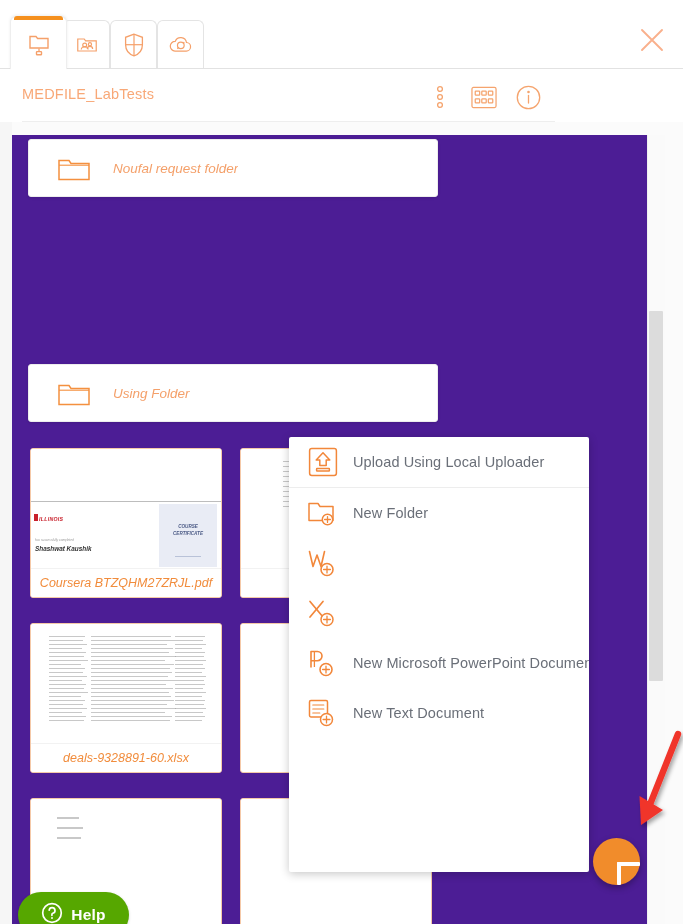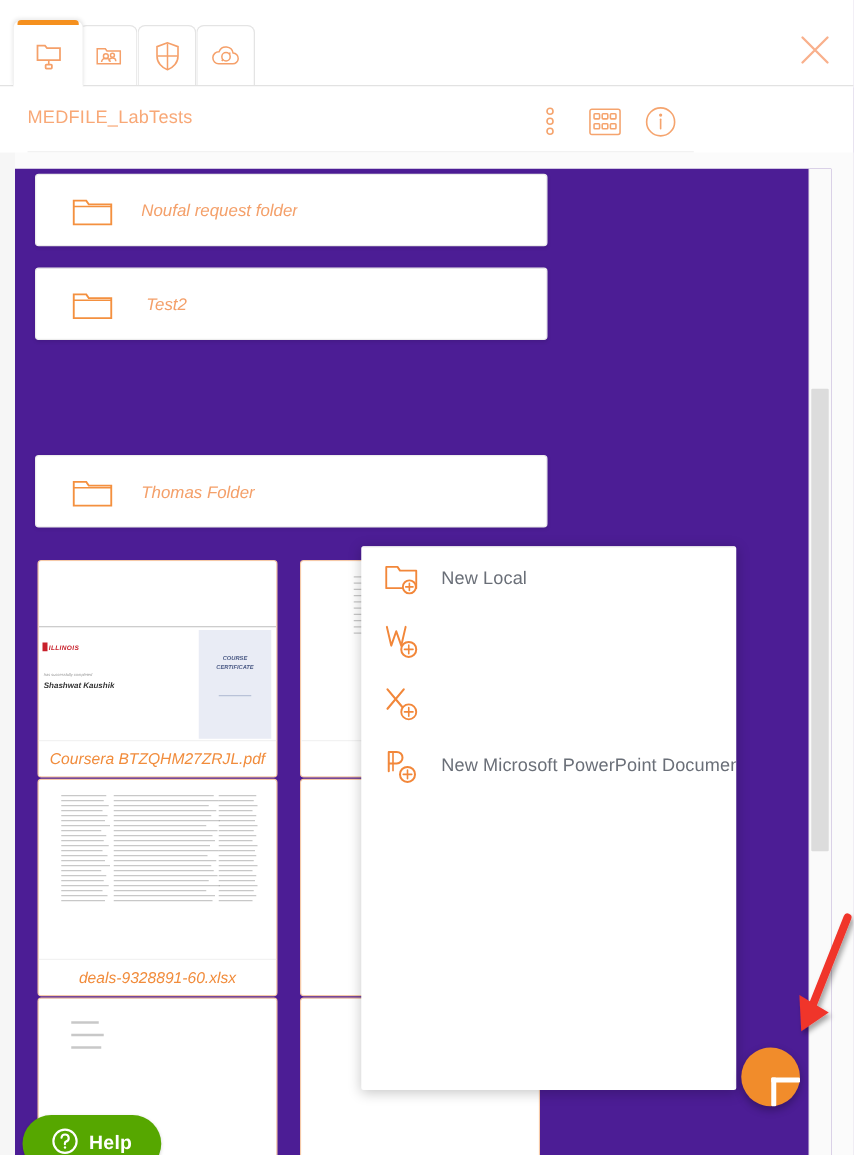--- a/index.html
+++ b/index.html
@@ -96,21 +96,21 @@
   .folder-card .fname{
     margin-left:20px;font-size:13.5px;color:#f4a06a;white-space:nowrap;overflow:hidden;
   }
 
   
   .file-card{
     position:absolute;width:192px;height:110px;
     background:#ffffff;border:1px solid #f5c9a8;border-radius:3px;
     box-sizing:border-box;overflow:hidden;cursor:pointer;
   }
-  .file-card.tall{height:174px;}
+  .file-card.tall{height:150px;}
   .file-card .thumb{
     position:absolute;left:0;right:0;top:0;bottom:28px;
     background:#ffffff;overflow:hidden;
   }
   .file-card .fl-name{
     position:absolute;left:0;right:0;bottom:0;height:28px;
     display:flex;align-items:center;justify-content:center;
     font-size:12.5px;color:#f18c3c;white-space:nowrap;overflow:hidden;
     border-top:1px solid #f2f2f2;background:#fff;
   }
@@ -255,39 +255,30 @@
       <div class="folder-card" style="top:4px;">
         <span class="fi">
           <svg width="34" height="27" viewBox="0 0 34 27" fill="none" stroke="#f4903f" stroke-width="1.5">
             <path d="M2 5.5h10l2 3h18v16H2z"></path>
               <path d="M2 10.2h30" stroke-width="1.1"></path>
           </svg>
         </span>
         <span class="fname">Noufal request folder</span>
       </div>
 
-      <div class="folder-card" style="top:79px;">
-        <span class="fi">
-          <svg width="34" height="27" viewBox="0 0 34 27" fill="none" stroke="#f4903f" stroke-width="1.5">
-            <path d="M2 5.5h10l2 3h18v16H2z"></path>
-              <path d="M2 10.2h30" stroke-width="1.1"></path>
-          </svg>
-        </span>
-        <span class="fname" style="margin-left:24px;">Test2</span>
-      </div>
 
 
       <div class="folder-card" style="top:229px;">
         <span class="fi">
           <svg width="34" height="27" viewBox="0 0 34 27" fill="none" stroke="#f4903f" stroke-width="1.5">
             <path d="M2 5.5h10l2 3h18v16H2z"></path>
               <path d="M2 10.2h30" stroke-width="1.1"></path>
           </svg>
         </span>
-        <span class="fname">Thomas Folder</span>
+        <span class="fname">Using Folder</span>
       </div>
 
       <div class="file-card tall" style="left:18px;top:313px;">
         <div class="thumb">
           <div style="position:absolute;left:0;right:0;top:0;height:52px;background:#fff;border-bottom:1px solid #bdbdbd;"></div>
           <div style="position:absolute;left:0;right:0;top:53px;bottom:0;background:#fff;">
             <div style="position:absolute;left:8px;top:14px;font-size:5.2px;font-weight:bold;color:#c8202b;letter-spacing:.3px;">ILLINOIS</div>
             <div style="position:absolute;left:3px;top:12px;width:4px;height:7px;background:#c8202b;"></div>
             <div style="position:absolute;left:4px;top:36px;font-size:3.2px;color:#999;">has successfully completed</div>
             <div style="position:absolute;left:4px;top:43px;font-size:6.4px;color:#333;font-weight:bold;">Shashwat Kaushik</div>
@@ -418,32 +409,42 @@
       <div id="scrollbar-track">
         <div id="scrollbar-thumb"></div>
       </div>
     </div>
   </div>
 
   <div id="ctx-menu">
 
 
 
+    <div class="ctx-item">
+      <span class="ctx-ico">
+        <svg width="30" height="30" viewBox="0 0 30 30" fill="none" stroke="#f2873a" stroke-width="1.5" stroke-linejoin="round">
+          <rect x="1.6" y="1.6" width="26.8" height="26.8" rx="2.2"></rect>
+          <path d="M15 5.8 8.2 13h3.6v5.6h6.4V13h3.6z"></path>
+          <rect x="8.6" y="21.4" width="12.8" height="2.6" rx=".5"></rect>
+        </svg>
+      </span>
+      <span class="ctx-label">Upload Using Local Uploader</span>
+    </div>
 
     <div class="ctx-sep"></div>
 
     <div class="ctx-item">
       <span class="ctx-ico">
         <svg width="32" height="28" viewBox="0 0 32 28" fill="none" stroke="#f2873a" stroke-width="1.5" stroke-linejoin="round">
           <path d="M2 4.5h9l2 3h13v14H2z"></path>
           <circle cx="20.5" cy="20.5" r="5.2" fill="#fff"></circle>
           <path d="M20.5 17.6v5.8M17.6 20.5h5.8" stroke-width="1.3" stroke-linecap="round"></path>
         </svg>
       </span>
-      <span class="ctx-label">New Local</span>
+      <span class="ctx-label">New Folder</span>
     </div>
 
     <div class="ctx-item">
       <span class="ctx-ico">
         <svg width="32" height="30" viewBox="0 0 32 30" fill="none" stroke="#f2873a" stroke-width="1.6" stroke-linejoin="round">
           <path d="M2.5 3.5 6 18.5 10 7 14 18.5 17.5 3.5" stroke-linecap="round"></path>
           <circle cx="20" cy="21.5" r="6" fill="#fff"></circle>
           <path d="M20 18.1v6.8M16.6 21.5h6.8" stroke-width="1.3" stroke-linecap="round"></path>
         </svg>
       </span>
@@ -465,20 +466,31 @@
         <svg width="32" height="30" viewBox="0 0 32 30" fill="none" stroke="#f2873a" stroke-width="1.6" stroke-linejoin="round">
           <path d="M4 19V3.5h6.4a4.6 4.6 0 0 1 0 9.2H4" stroke-linecap="round"></path>
           <path d="M7.4 3.5V19" stroke-width="1.3"></path>
           <circle cx="19" cy="21.5" r="6" fill="#fff"></circle>
           <path d="M19 18.1v6.8M15.6 21.5h6.8" stroke-width="1.3" stroke-linecap="round"></path>
         </svg>
       </span>
       <span class="ctx-label">New Microsoft PowerPoint Document</span>
     </div>
 
+    <div class="ctx-item">
+      <span class="ctx-ico">
+        <svg width="32" height="30" viewBox="0 0 32 30" fill="none" stroke="#f2873a" stroke-width="1.5" stroke-linejoin="round">
+          <rect x="2.5" y="2.5" width="18" height="16.5" rx="1.4"></rect>
+          <path d="M5.8 7h11M5.8 11h11M5.8 15h7" stroke-width="1.2" stroke-linecap="round"></path>
+          <circle cx="19.5" cy="21.5" r="6" fill="#fff"></circle>
+          <path d="M19.5 18.1v6.8M16.1 21.5h6.8" stroke-width="1.3" stroke-linecap="round"></path>
+        </svg>
+      </span>
+      <span class="ctx-label">New Text Document</span>
+    </div>
   </div>
 
   <div id="annot-arrow">
     <svg width="60" height="110" viewBox="0 0 60 110">
       <defs>
         <filter id="arrowshadow" x="-40%" y="-40%" width="190%" height="190%">
           <feDropShadow dx="2" dy="3" stdDeviation="2.2" flood-color="#000" flood-opacity=".35"></feDropShadow>
         </filter>
       </defs>
       <g filter="url(#arrowshadow)">

